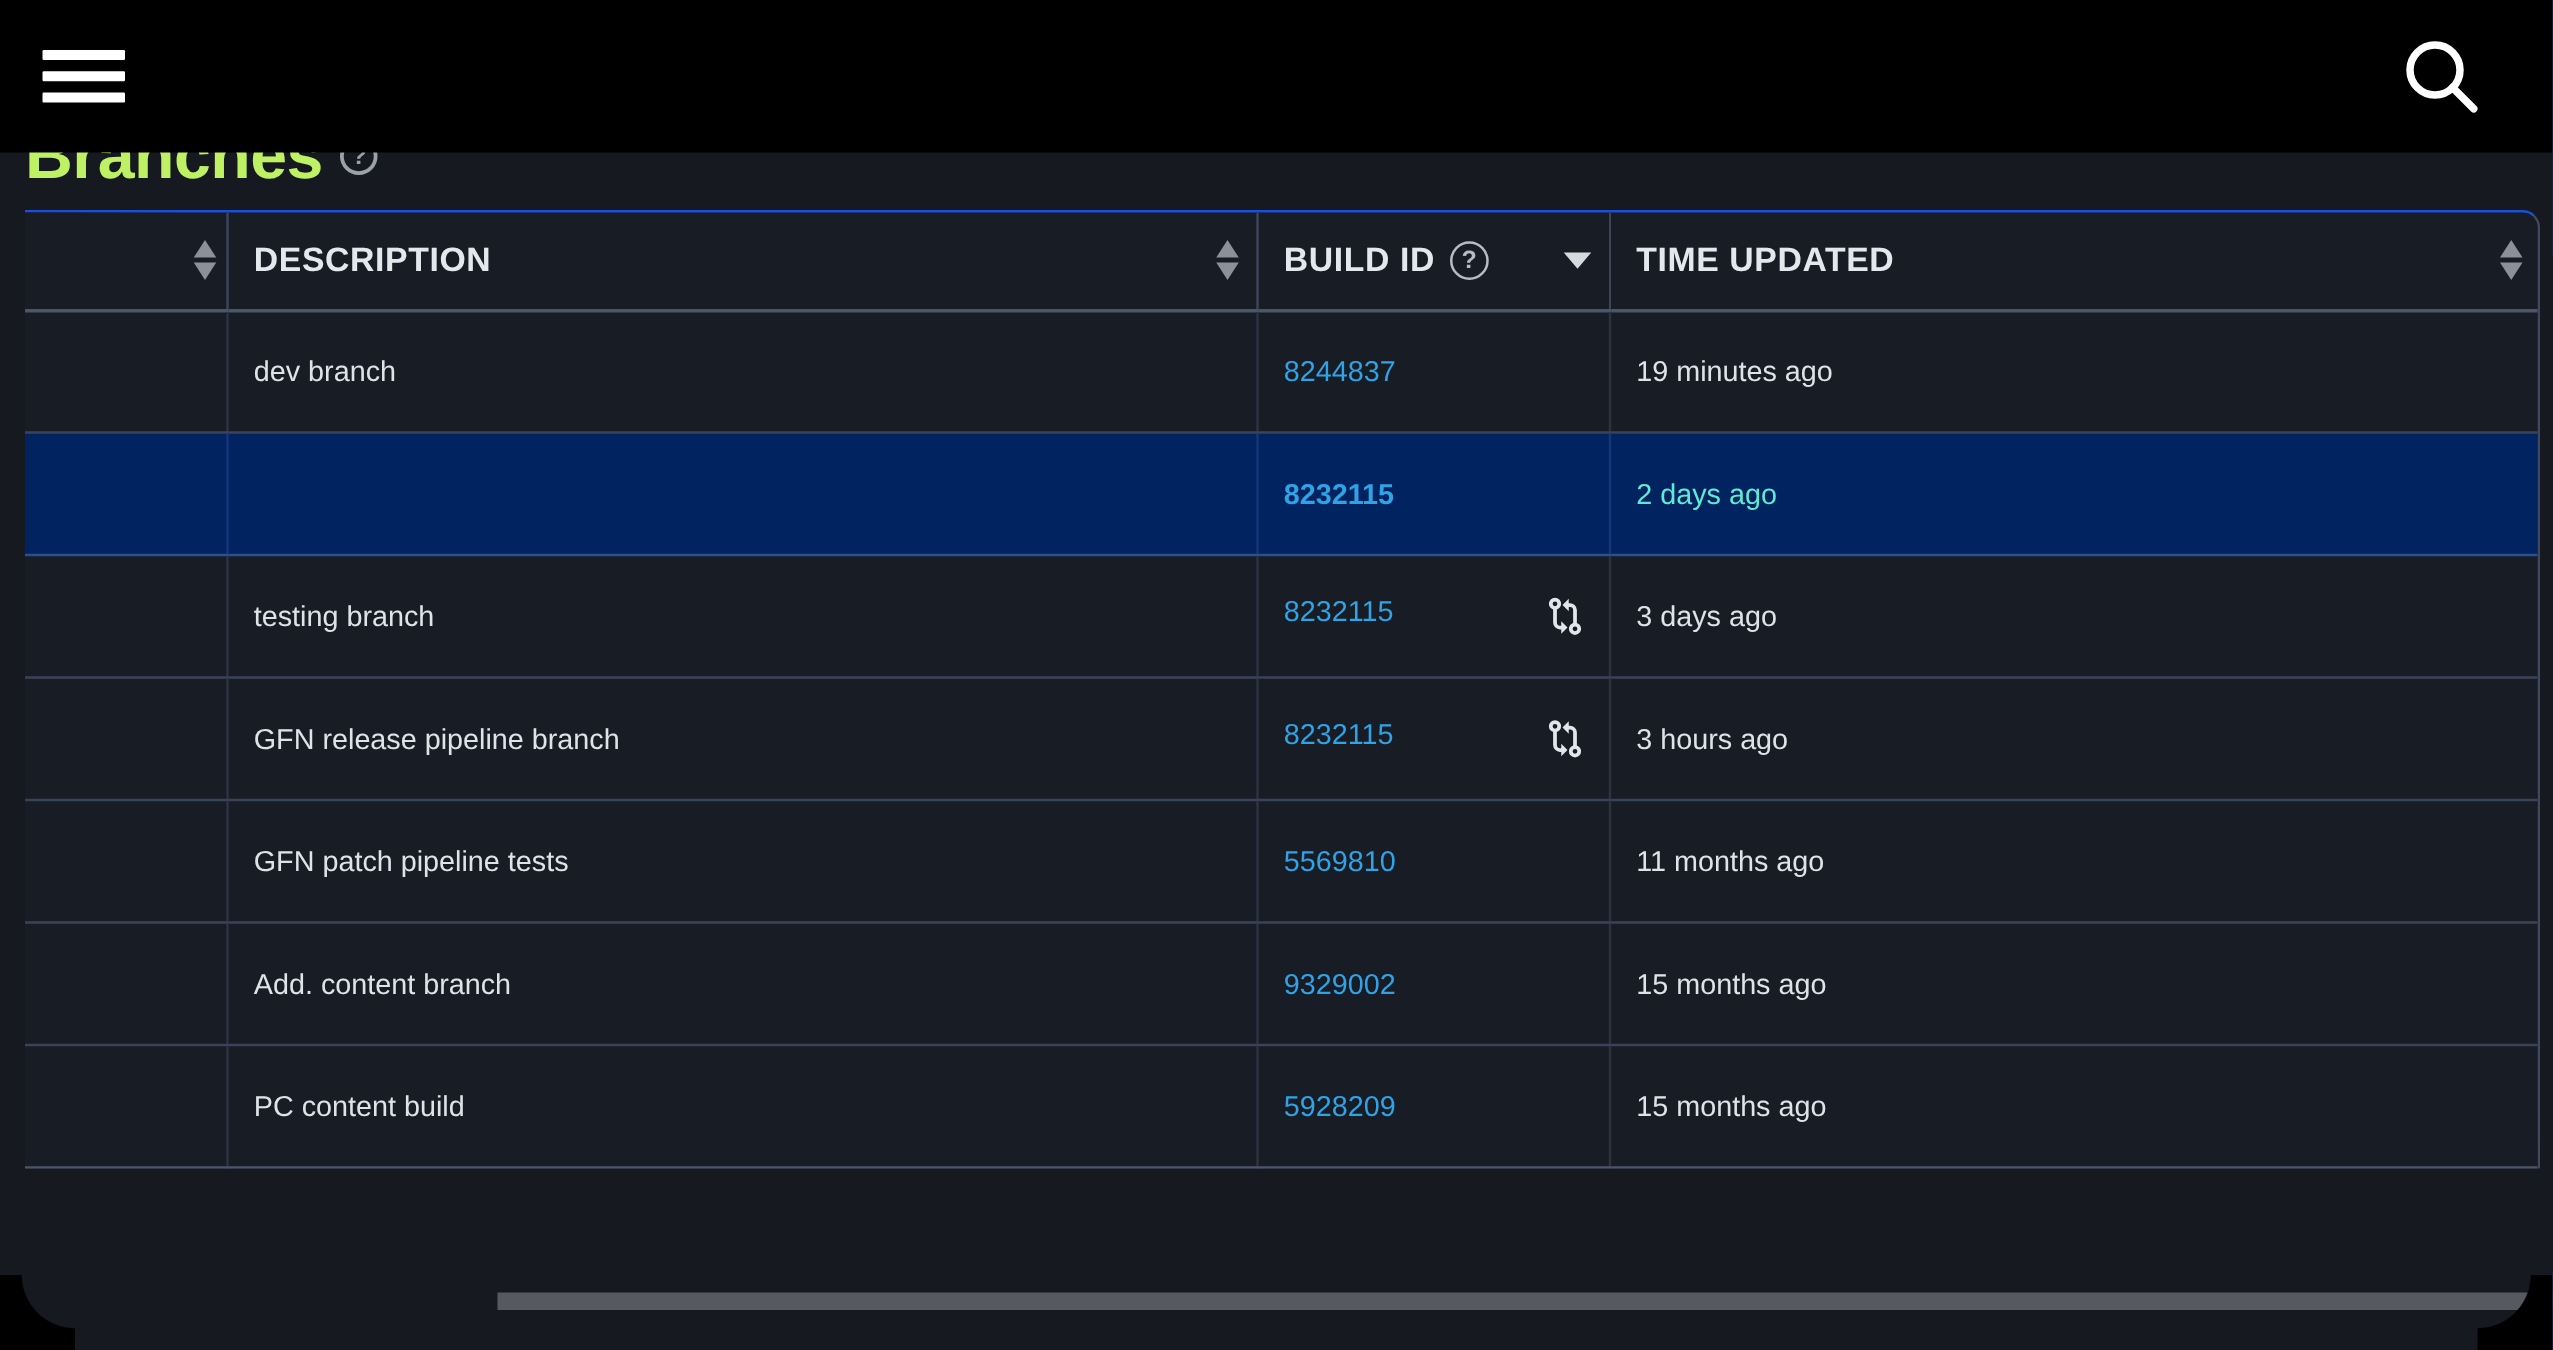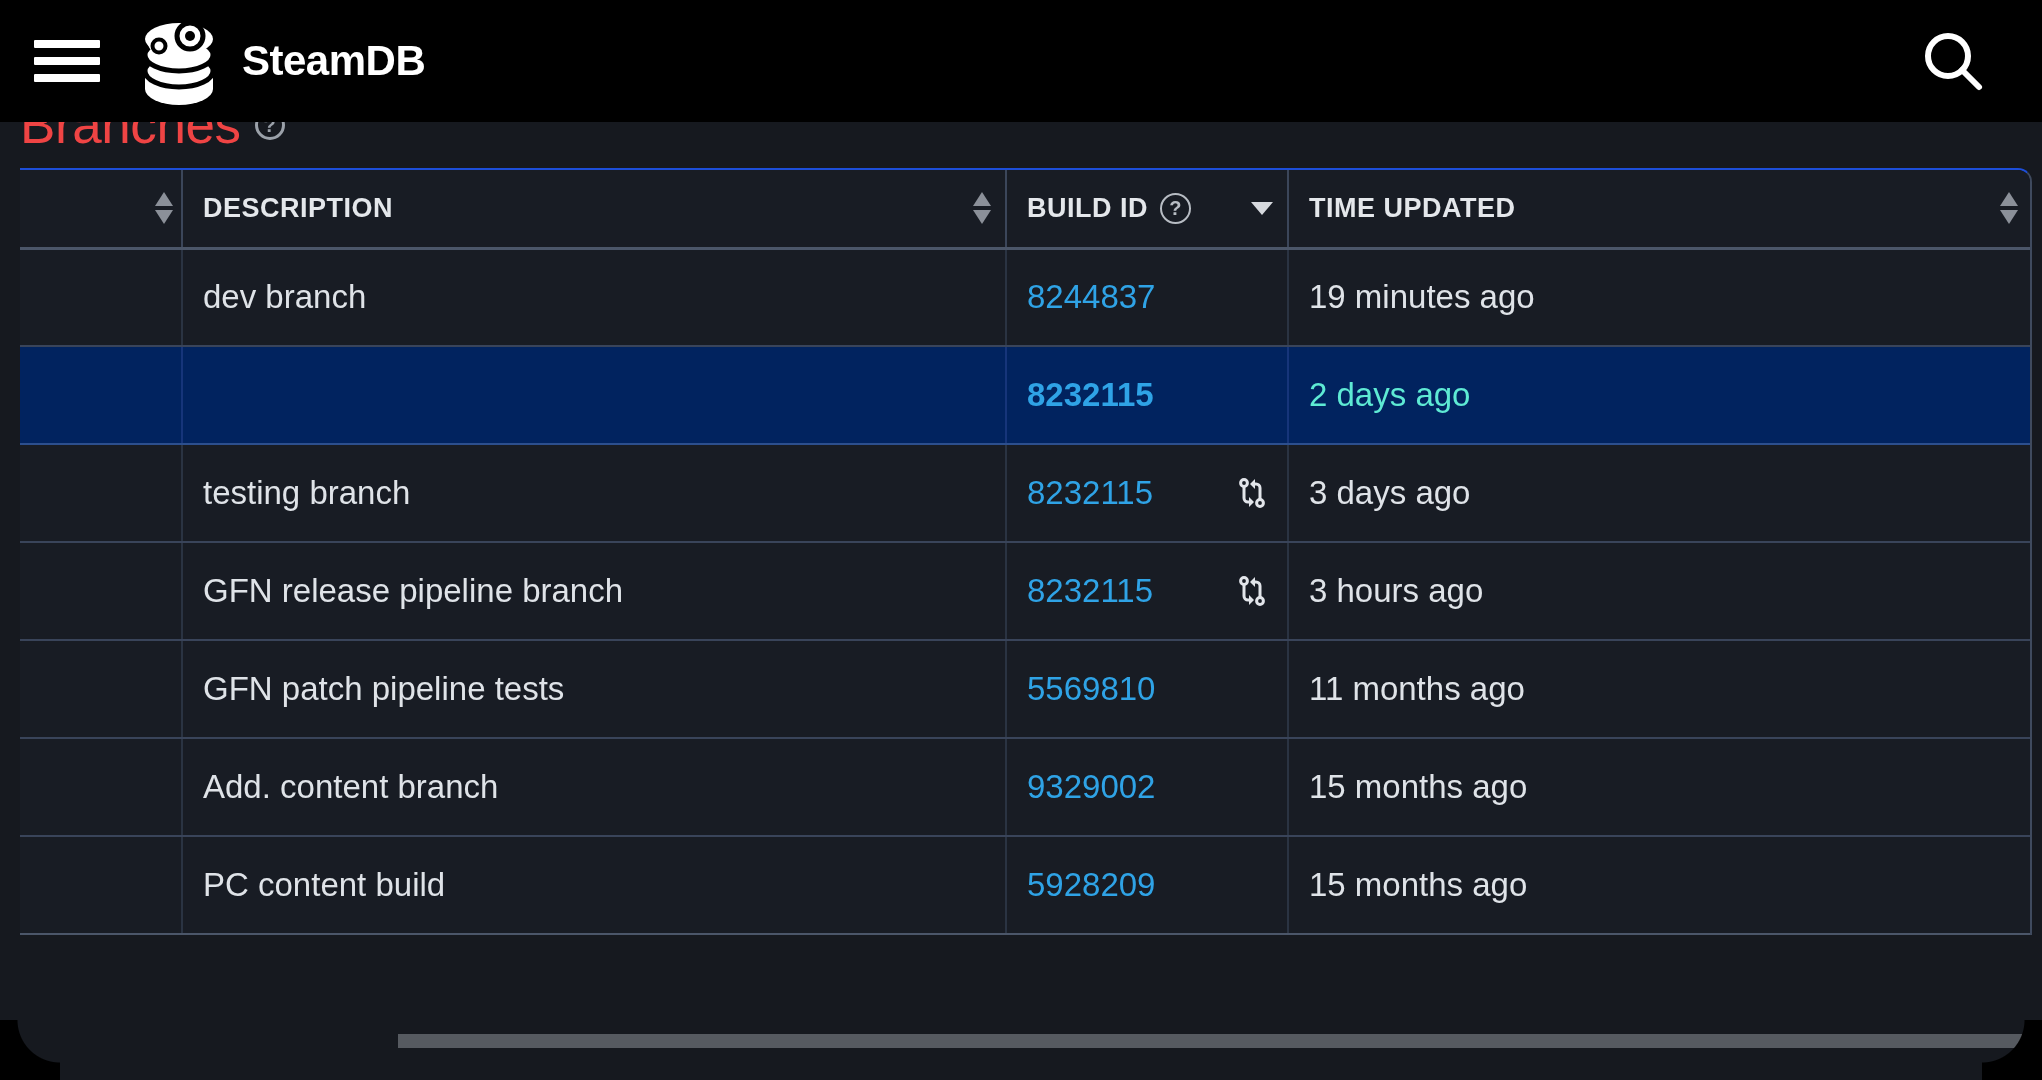--- a/index.html
+++ b/index.html
@@ -20,22 +20,22 @@
 
   
   .page-heading {
     position:absolute;
     left:20px; top:98px;
     display:flex; align-items:center; gap:14px;
     z-index:1;
   }
   .page-heading h1 {
     font-size:53px;
-    font-weight:400;
-    color:#ef4444;
+    font-weight:700;
+    color:#bef264;
     letter-spacing:-0.4px;
     line-height:1;
   }
   .help-badge {
     width:30px; height:30px;
     border-radius:50%;
     border:3px solid #9ba1a9;
     display:flex; align-items:center; justify-content:center;
     font-size:20px; font-weight:700; color:#9ba1a9;
     line-height:1;
@@ -137,21 +137,21 @@
     display:inline-flex; align-items:center; justify-content:center;
     font-size:20px; font-weight:700; color:#b7bcc3;
     line-height:1;
     flex:0 0 auto;
   }
 
   tbody td {
     height:98px;
     background:#181c24;
     color:#dfe3e8;
-    font-size:33px;
+    font-size:23px;
     font-weight:400;
     padding:0 0 0 20px;
     vertical-align:middle;
     border-bottom:2px solid #39445a;
     border-right:2px solid #2a3342;
     white-space:nowrap;
   }
   tbody td.last { border-right:none; }
   tbody td.build {
     padding-right:18px;
@@ -233,38 +233,20 @@
   </div>
 
   <div class="topbar">
 
     <div class="hamburger">
       <span></span>
       <span></span>
       <span></span>
     </div>
 
-    <div class="brand">
-      <span>
-        <svg width="94" height="92" viewBox="0 0 94 92" aria-hidden="true">
-          <ellipse cx="47" cy="74" rx="34" ry="16" fill="#ffffff"></ellipse>
-          <rect x="13" y="56" width="68" height="18" fill="#ffffff"></rect>
-          <ellipse cx="47" cy="56" rx="34" ry="16" fill="#ffffff"></ellipse>
-          <ellipse cx="47" cy="56" rx="34" ry="16" fill="none" stroke="#000000" stroke-width="5"></ellipse>
-          <ellipse cx="47" cy="40" rx="34" ry="16" fill="#ffffff"></ellipse>
-          <ellipse cx="47" cy="40" rx="34" ry="16" fill="none" stroke="#000000" stroke-width="5"></ellipse>
-          <path d="M13 24 a34 16 0 0 1 68 0 a34 16 0 0 1 -68 0 z" fill="#ffffff"></path>
-          <path d="M16 30 C22 44 34 40 40 34 L24 20 Z" fill="#ffffff"></path>
-          <circle cx="27" cy="31" r="6.5" fill="#ffffff" stroke="#000000" stroke-width="4"></circle>
-          <circle cx="58" cy="21" r="13" fill="#ffffff" stroke="#000000" stroke-width="5"></circle>
-          <circle cx="58" cy="21" r="5" fill="#000000"></circle>
-        </svg>
-      </span>
-      <span class="brand-name">SteamDB</span>
-    </div>
 
     <div class="search-btn">
       <svg width="68" height="68" viewBox="0 0 68 68" aria-hidden="true">
         <circle cx="29" cy="29" r="20" fill="none" stroke="#ffffff" stroke-width="6"></circle>
         <line x1="43" y1="43" x2="60" y2="60" stroke="#ffffff" stroke-width="6" stroke-linecap="round"></line>
       </svg>
     </div>
   </div>
 
   <div class="table-wrap">

